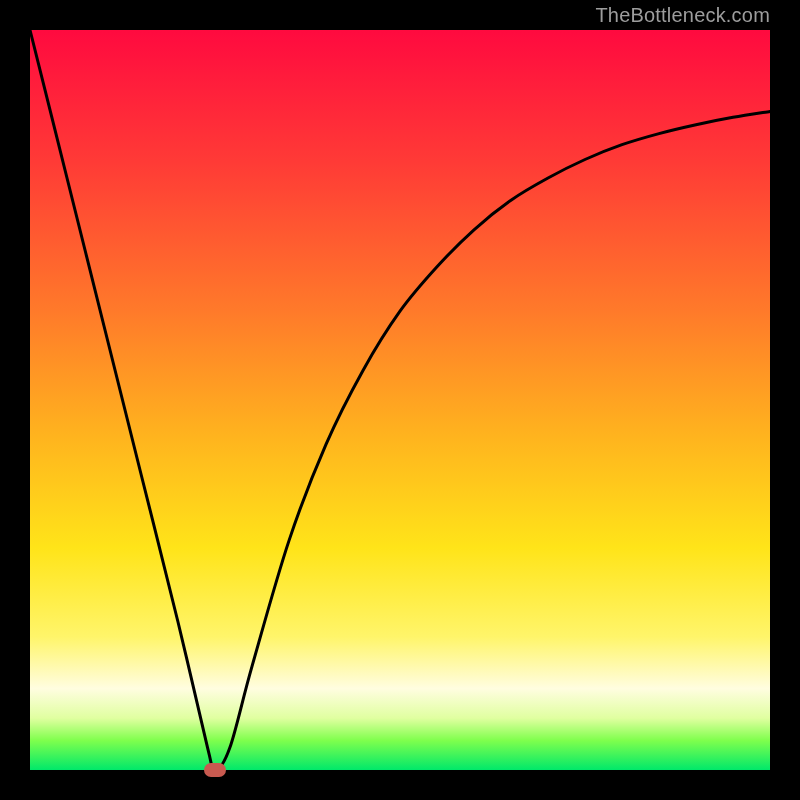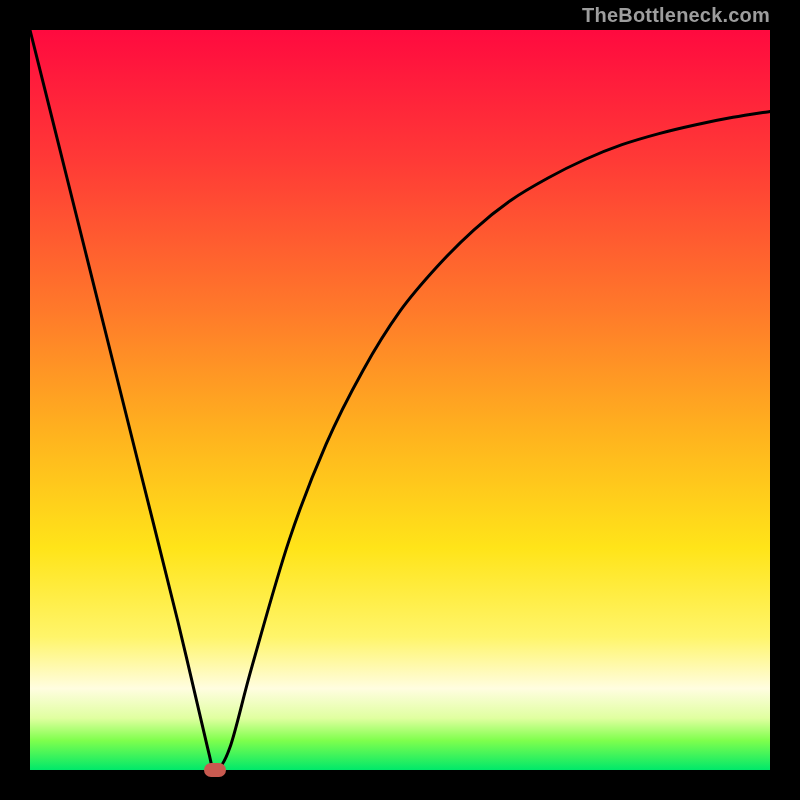--- a/index.html
+++ b/index.html
@@ -38,21 +38,21 @@
       #7fff4d 96%,
       #00e86a 100%
     );
   }
   .watermark {
     position: absolute;
     top: 4px;
     right: 30px;
     color: #9d9d9d;
     font-size: 20px;
-    font-weight: 700;
+    font-weight: 400;
     letter-spacing: 0.2px;
     user-select: none;
   }
   svg.curve {
     position: absolute;
     top: 0;
     left: 0;
     width: 740px;
     height: 740px;
     overflow: visible;

